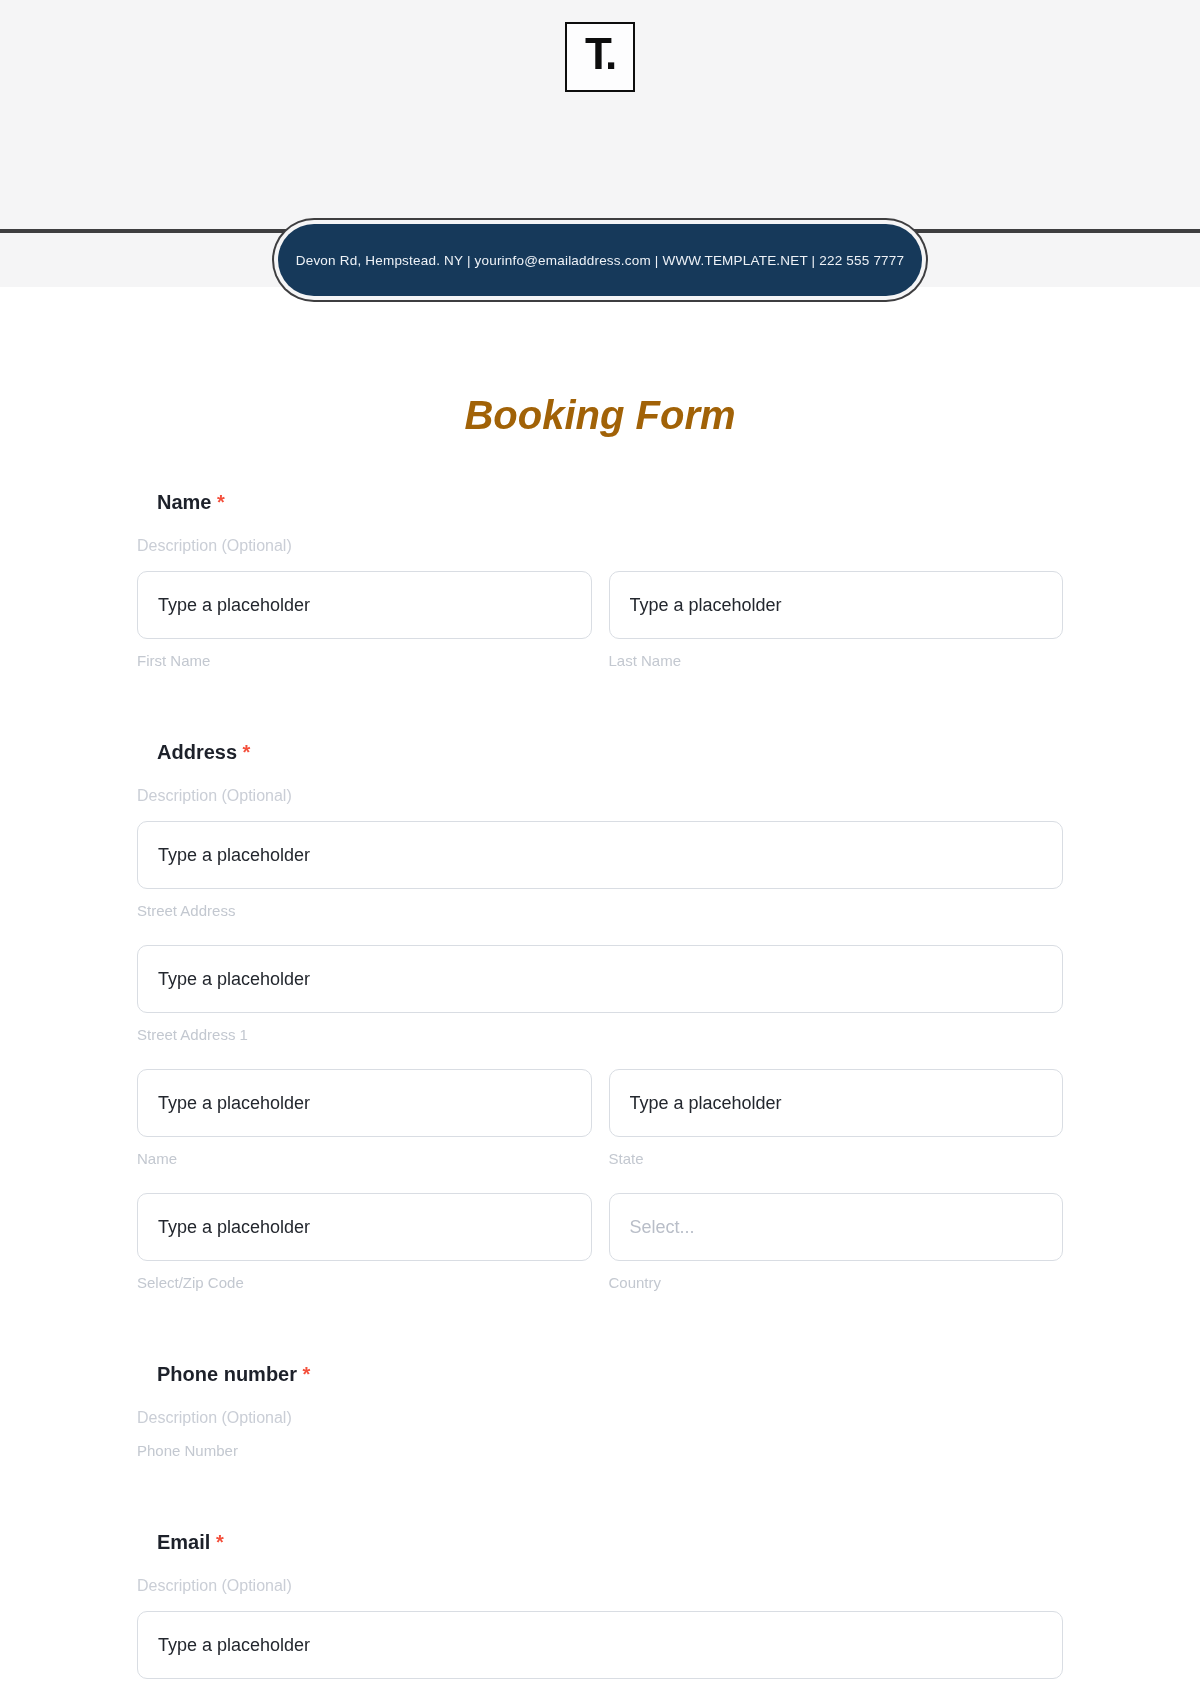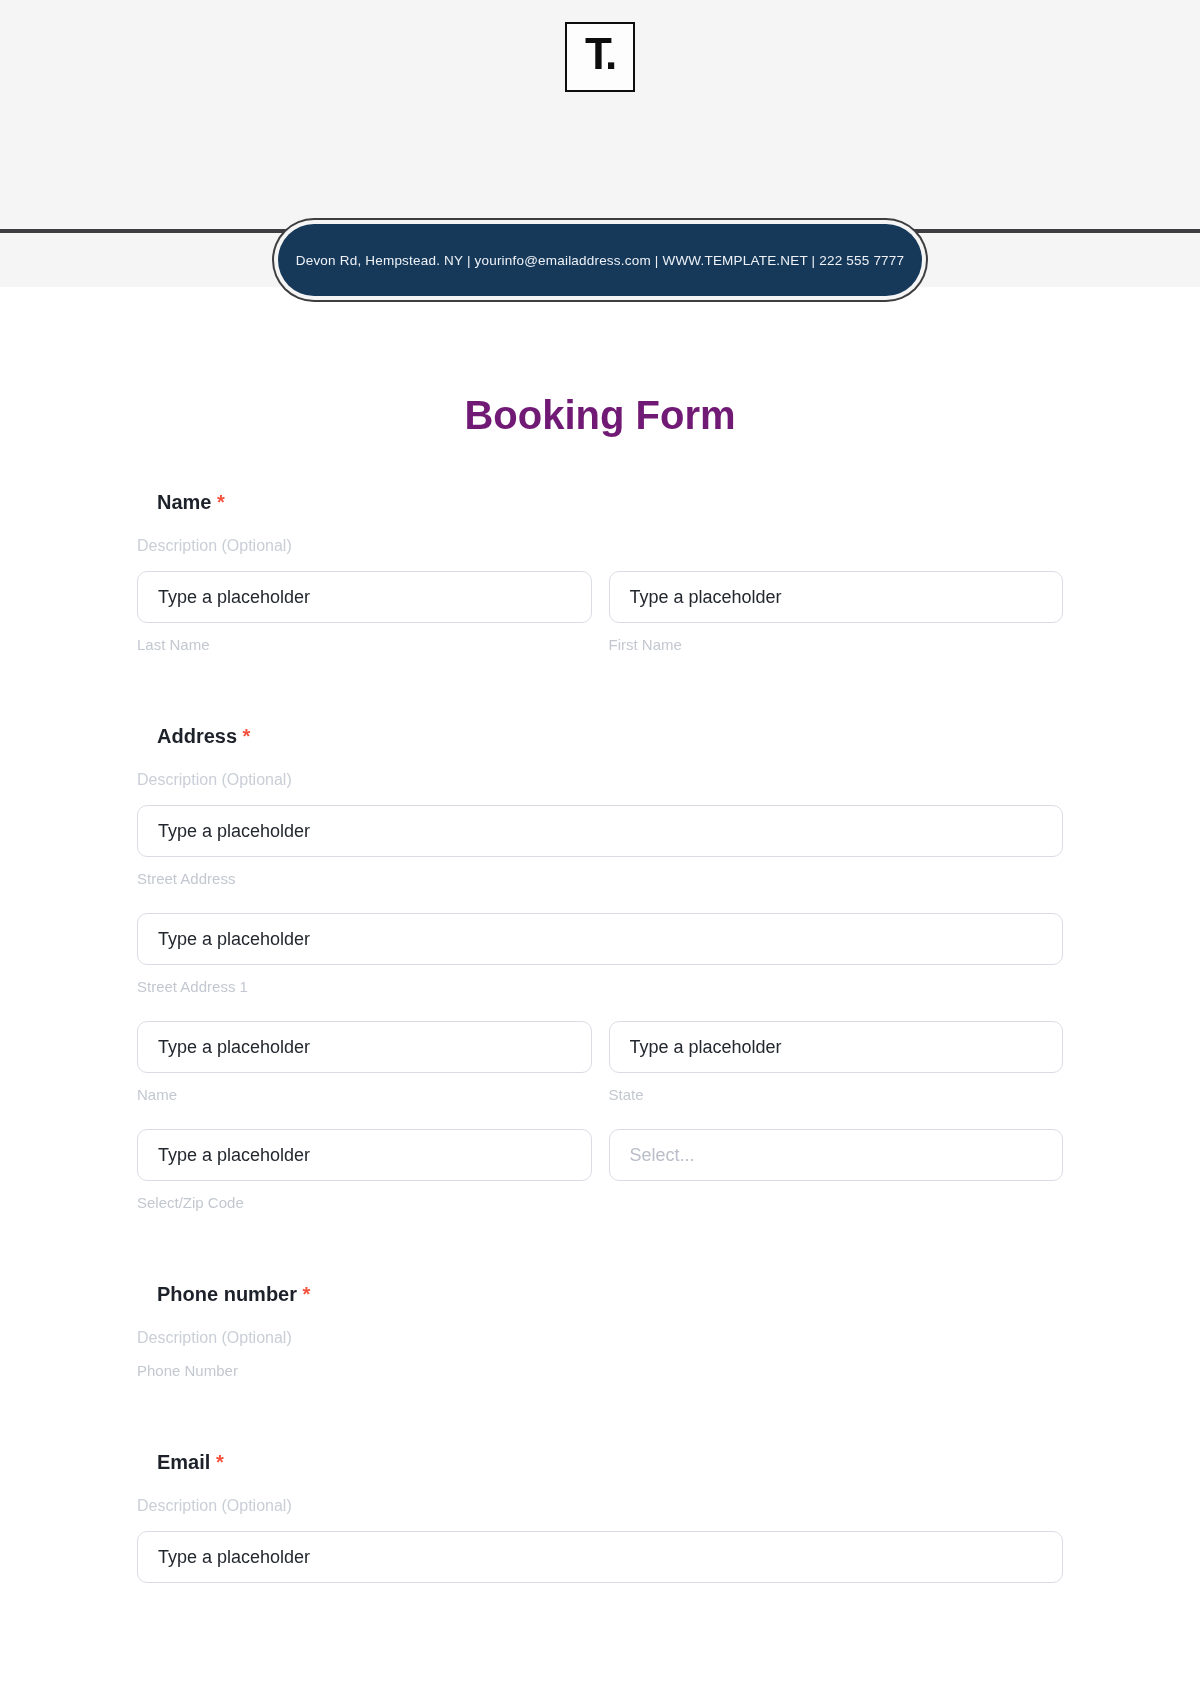--- a/index.html
+++ b/index.html
@@ -57,21 +57,22 @@
     white-space:nowrap;
   }
 
   
   .main { background:#ffffff; padding-top:104px; }
   .page-title {
     text-align:center;
     font-size:40px;
     line-height:48px;
     font-weight:bold;
-    color:#701a75;
+    color:#a16207;
+    font-style:italic;
   }
   .page-subtitle {
     margin-top:29px;
     text-align:center;
     font-size:19px;
     line-height:26px;
     color:#272b33;
   }
 
   .form { width:926px; margin:0 auto; }
@@ -98,21 +99,21 @@
   .input-row { margin-top:14px; }
   .two-col {
     display:grid;
     grid-template-columns:1fr 1fr;
     column-gap:17px;
   }
   .after-label { margin-top:24px; }
 
   .text-input {
     width:100%;
-    height:52px;
+    height:68px;
     border:1px solid #d9dde3;
     border-radius:10px;
     background:#ffffff;
     padding:0 20px;
     font-family:"Liberation Sans", sans-serif;
     font-size:18px;
     color:#23272e;
     outline:none;
   }
   .text-input::placeholder { color:#23272e; opacity:1; }
@@ -147,22 +148,22 @@
       <div class="field-title">
         <span>Name</span>
         <span class="required">*</span>
       </div>
       <div class="description">Description (Optional)</div>
       <div class="input-row two-col">
         <input type="text" class="text-input" placeholder="Type a placeholder" style="">
         <input type="text" class="text-input" placeholder="Type a placeholder" style="">
       </div>
       <div class="sub-labels two-col">
+        <div class="sub-label">First Name</div>
         <div class="sub-label">Last Name</div>
-        <div class="sub-label">First Name</div>
       </div>
     </div>
 
     <div class="section">
       <div class="field-title">
         <span>Address</span>
         <span class="required">*</span>
       </div>
       <div class="description">Description (Optional)</div>
 
@@ -188,20 +189,21 @@
         <div class="sub-label">Name</div>
         <div class="sub-label">State</div>
       </div>
 
       <div class="after-label two-col">
         <input type="text" class="text-input" placeholder="Type a placeholder" style="">
         <input type="text" class="text-input muted" placeholder="Select..." style="">
       </div>
       <div class="sub-labels two-col">
         <div class="sub-label">Select/Zip Code</div>
+        <div class="sub-label">Country</div>
       </div>
     </div>
 
     <div class="section">
       <div class="field-title">
         <span>Phone number</span>
         <span class="required">*</span>
       </div>
       <div class="description">Description (Optional)</div>
       <div class="sub-labels">

